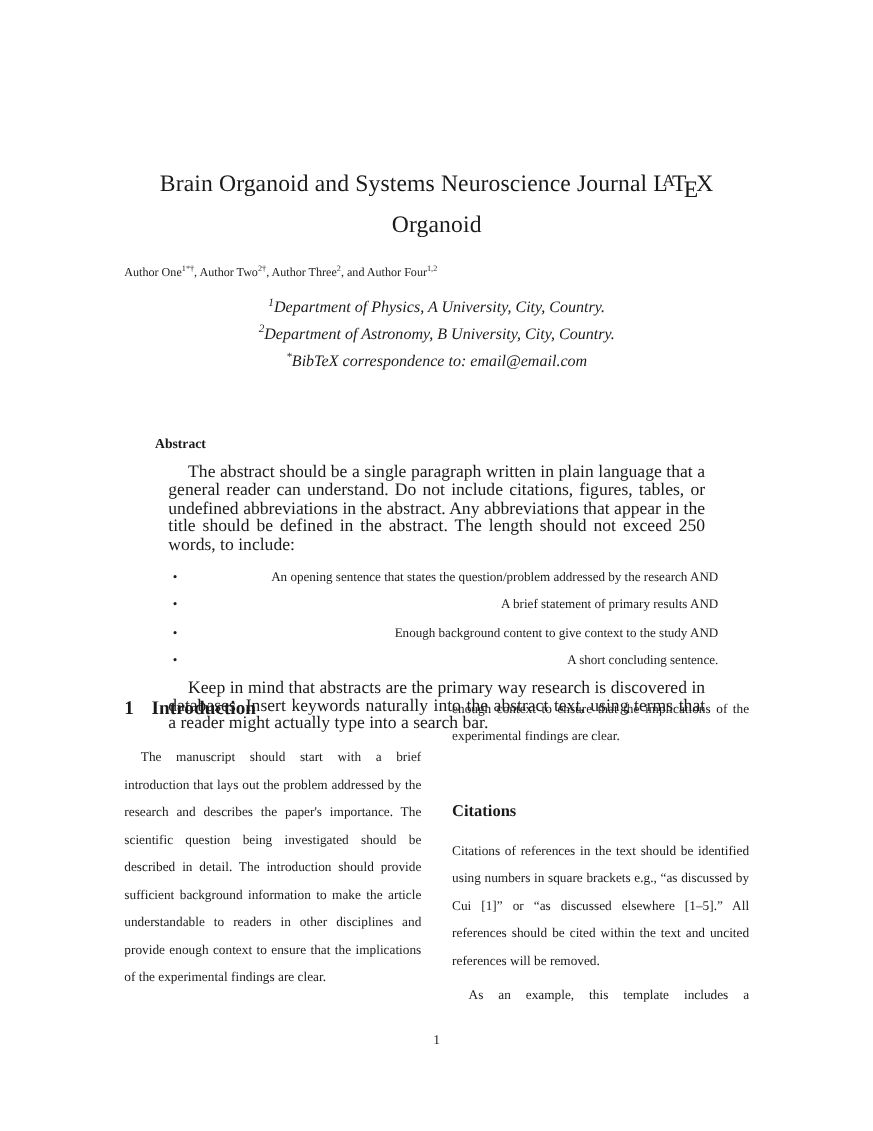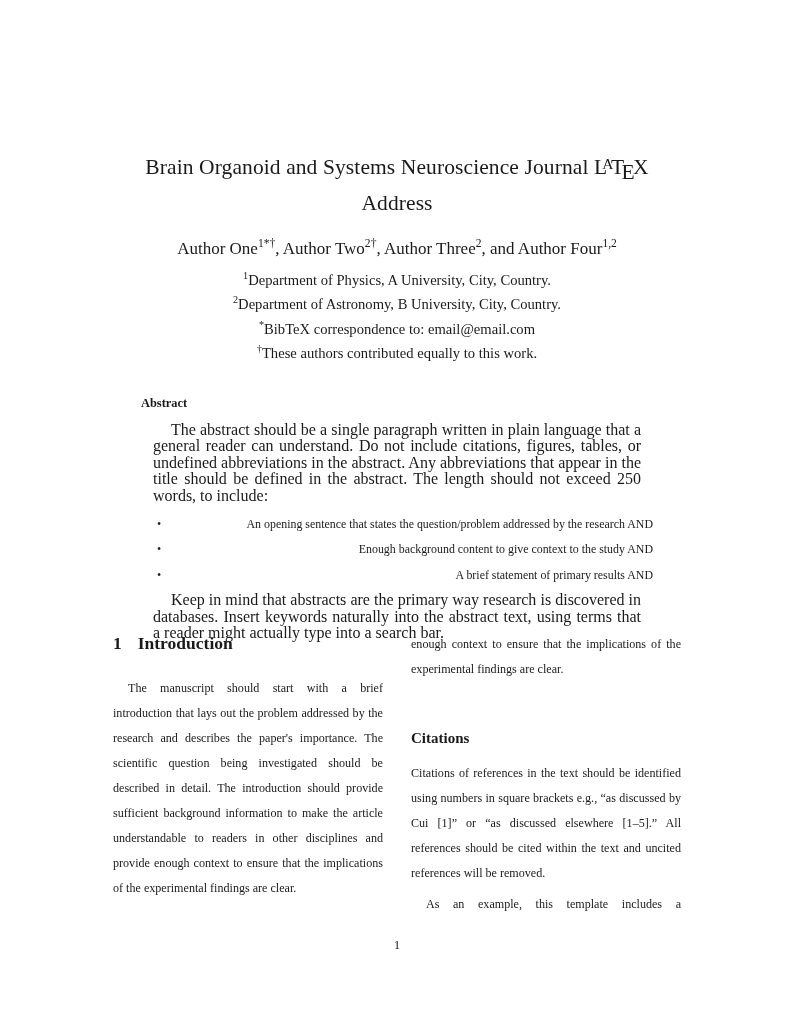--- a/index.html
+++ b/index.html
@@ -50,34 +50,35 @@
     margin-left: -0.12em;
     margin-right: -0.08em;
     font-size: 1em;
   }
 
   .authors {
     position: absolute;
     left: 113px;
     top: 232px;
     width: 568px;
-    text-align: center;
-    font-size: 17px;
+    text-align: left;
+    font-size: 11px;
     line-height: 24px;
   }
   .authors sup { font-size: 0.68em; }
 
   .affiliations {
     position: absolute;
     left: 113px;
     top: 266px;
     width: 568px;
     text-align: center;
     font-size: 14.6px;
     line-height: 20.6px;
+    font-style: italic;
   }
   .affiliations div { white-space: nowrap; }
   .affiliations sup { font-size: 0.7em; }
 
   
   .abstract-wrap {
     position: absolute;
     left: 141px;
     top: 396px;
     width: 512px;
@@ -172,39 +173,39 @@
     font-size: 12.2px;
     line-height: 14px;
   }
 </style>
 </head>
 <body>
 
 <div class="page">
 
   <div class="title-block">
-    <h1 class="doc-title"><span>Brain Organoid and Systems Neuroscience Journal </span><span class="latex-logo"><span>L</span><span class="l-a">A</span><span>T</span><span class="l-e">E</span><span>X</span></span><br><span>Address</span></h1>
+    <h1 class="doc-title"><span>Brain Organoid and Systems Neuroscience Journal </span><span class="latex-logo"><span>L</span><span class="l-a">A</span><span>T</span><span class="l-e">E</span><span>X</span></span><br><span>Organoid</span></h1>
   </div>
 
   <div class="authors"><span>Author One</span><sup>1*†</sup><span>, </span><span>Author Two</span><sup>2†</sup><span>, </span><span>Author Three</span><sup>2</sup><span>, and </span><span>Author Four</span><sup>1,2</sup></div>
 
   <div class="affiliations">
     <div><sup>1</sup><span>Department of Physics, A University, City, Country.</span></div>
     <div><sup>2</sup><span>Department of Astronomy, B University, City, Country.</span></div>
     <div><sup>*</sup><span>BibTeX correspondence to: email@email.com</span></div>
-    <div><sup>†</sup><span>These authors contributed equally to this work.</span></div>
   </div>
 
   <div class="abstract-wrap">
     <div class="abstract-heading">Abstract</div>
     <p class="abstract-para">The abstract should be a single paragraph written in plain language that a general reader can understand. Do not include citations, figures, tables, or undefined abbreviations in the abstract. Any abbreviations that appear in the title should be defined in the abstract. The length should not exceed 250 words, to include:</p>
     <ul class="abstract-list">
       <li>An opening sentence that states the question/problem addressed by the research AND</li>
+      <li>A brief statement of primary results AND</li>
       <li>Enough background content to give context to the study AND</li>
-      <li>A brief statement of primary results AND</li>
+      <li>A short concluding sentence.</li>
     </ul>
     <p class="abstract-para second">Keep in mind that abstracts are the primary way research is discovered in databases. Insert keywords naturally into the abstract text, using terms that a reader might actually type into a search bar.</p>
   </div>
 
   <div class="body-cols">
 
     <div class="col col-left">
       <h2 class="section-heading"><span class="num">1</span><span>Introduction</span></h2>
       <p class="body-para indent">The manuscript should start with a brief introduction that lays out the problem addressed by the research and describes the paper's importance. The scientific question being investigated should be described in detail. The introduction should provide sufficient background information to make the article understandable to readers in other disciplines and provide enough context to ensure that the implications of the experimental findings are clear.</p>
     </div>

